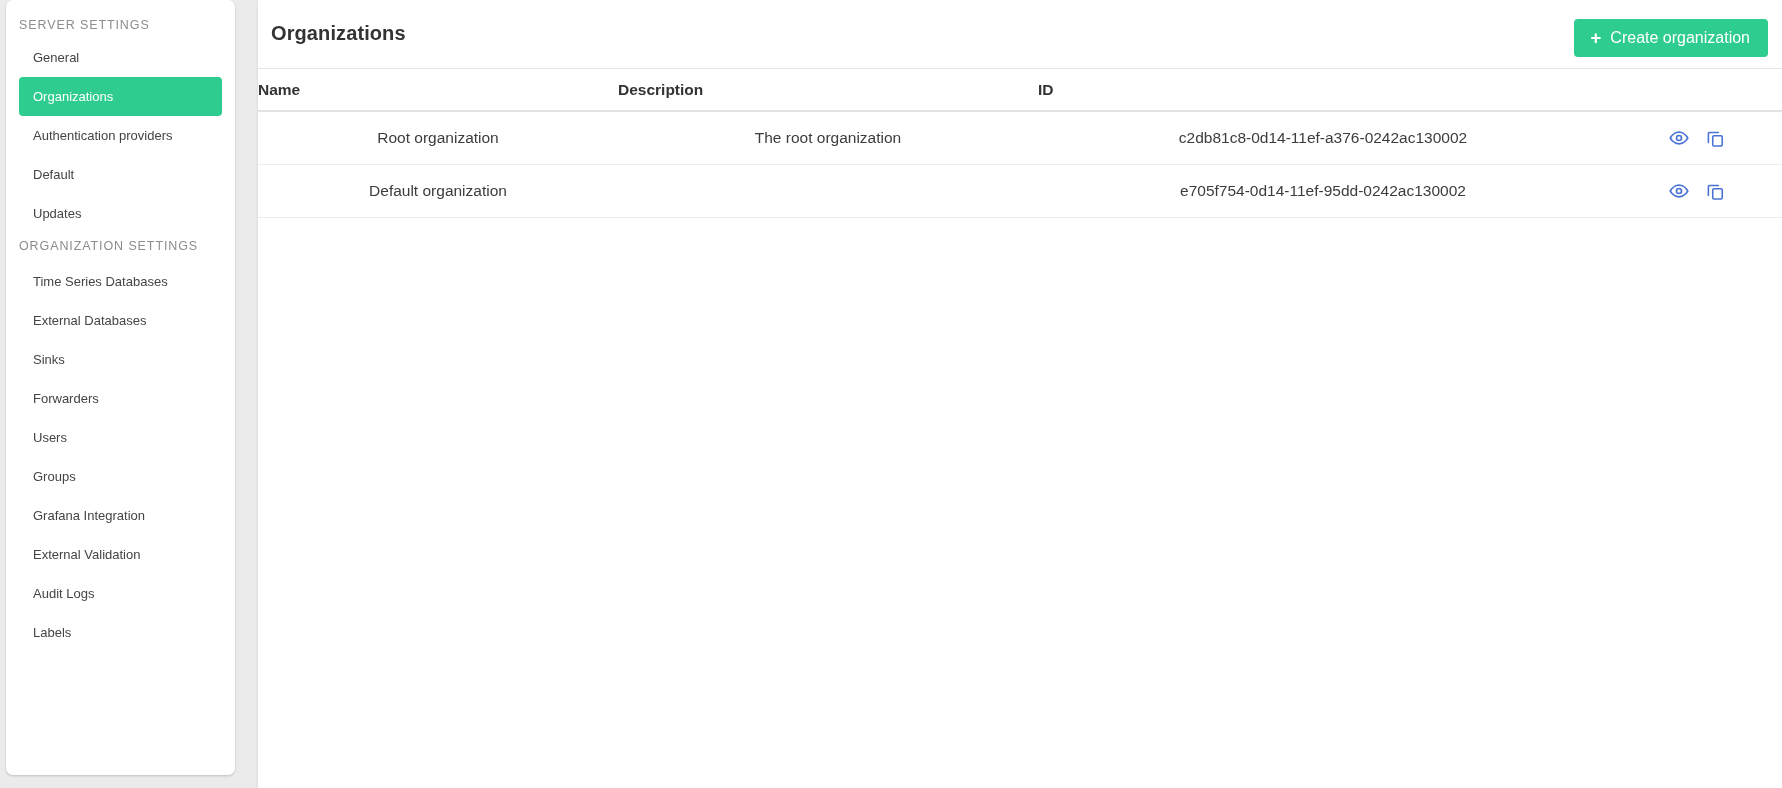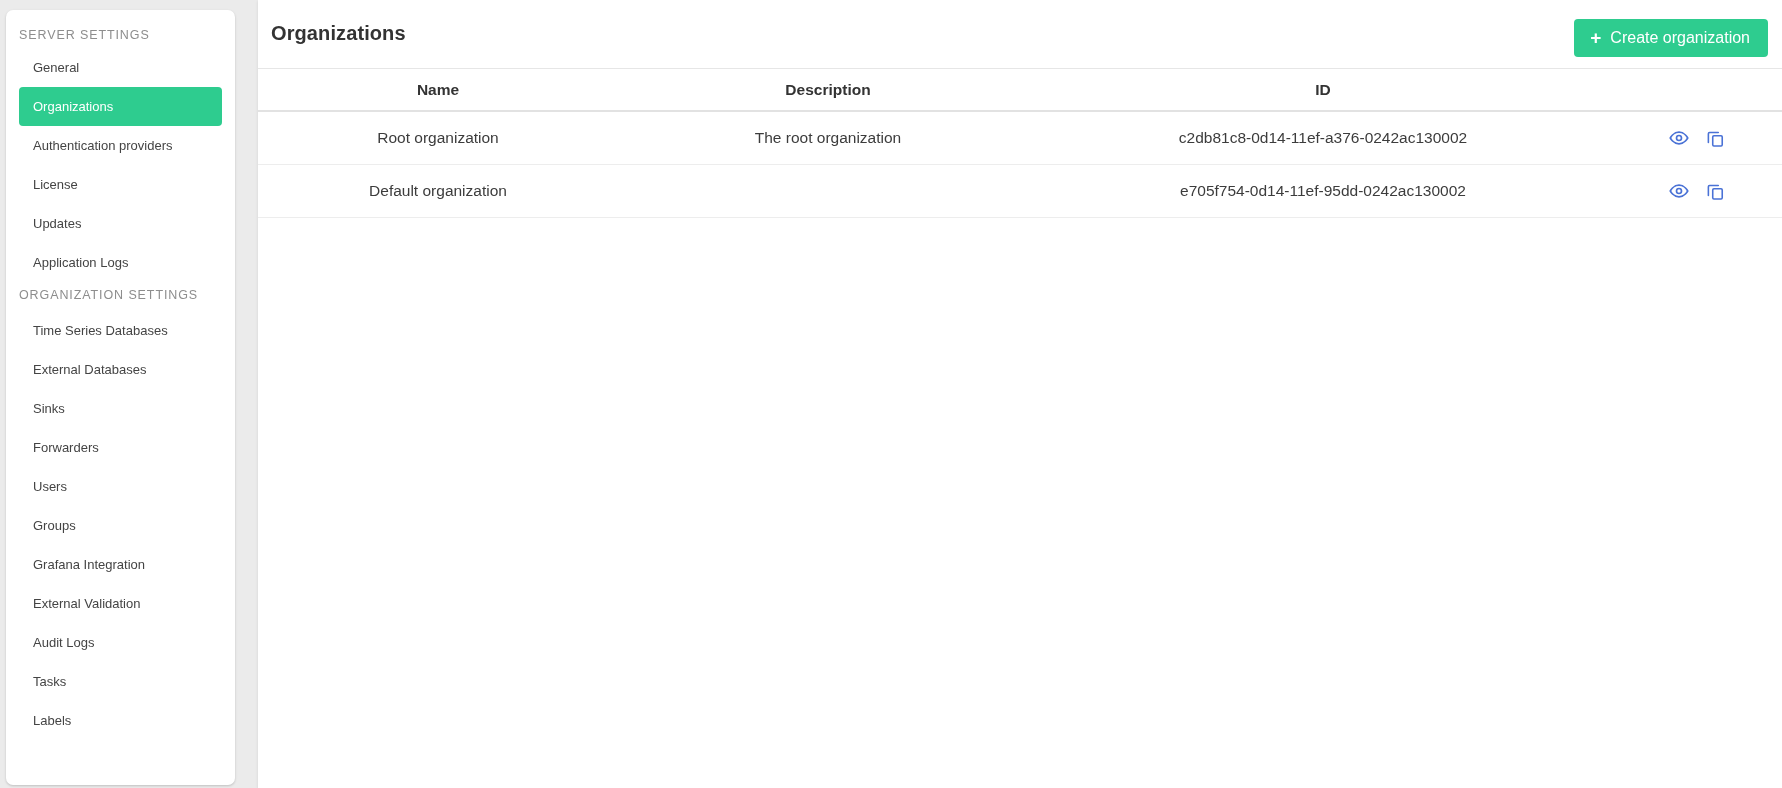--- a/index.html
+++ b/index.html
@@ -17,21 +17,21 @@
     position: relative;
     width: 1782px;
     height: 788px;
     background: #ebebeb;
   }
 
   
   #sidebar {
     position: absolute;
     left: 6px;
-    top: 10px;
+    top: 0;
     width: 229px;
     height: 775px;
     background: #ffffff;
     border-radius: 7px;
     box-shadow: 0 1px 3px rgba(0,0,0,0.12), 0 1px 2px rgba(0,0,0,0.07);
     padding-top: 12px;
     overflow: hidden;
   }
 
   .section-title {
@@ -122,21 +122,21 @@
     width: 100%;
     border-collapse: collapse;
     table-layout: fixed;
   }
 
   table.orgs thead th {
     height: 42px;
     font-size: 15.5px;
     font-weight: bold;
     color: #333333;
-    text-align: center;
+    text-align: left;
     border-bottom: 2px solid #e2e2e2;
     vertical-align: middle;
     padding: 0;
   }
 
   table.orgs tbody td {
     height: 41px;
     font-size: 15.5px;
     color: #3c3c3c;
     text-align: center;
@@ -184,27 +184,24 @@
       <div class="nav-item">
         <span>General</span>
       </div>
       <div class="nav-item active">
         <span>Organizations</span>
       </div>
       <div class="nav-item">
         <span>Authentication providers</span>
       </div>
       <div class="nav-item">
-        <span>License</span>
+        <span>Default</span>
       </div>
       <div class="nav-item">
         <span>Updates</span>
-      </div>
-      <div class="nav-item">
-        <span>Application Logs</span>
       </div>
     </div>
 
     <div>
       <div class="section-title">ORGANIZATION SETTINGS</div>
 
       <div class="nav-item nav-gap-top">
         <span>Time Series Databases</span>
       </div>
       <div class="nav-item">
@@ -223,23 +220,20 @@
         <span>Groups</span>
       </div>
       <div class="nav-item">
         <span>Grafana Integration</span>
       </div>
       <div class="nav-item">
         <span>External Validation</span>
       </div>
       <div class="nav-item">
         <span>Audit Logs</span>
-      </div>
-      <div class="nav-item">
-        <span>Tasks</span>
       </div>
       <div class="nav-item">
         <span>Labels</span>
       </div>
     </div>
   </nav>
 
   <main id="main">
 
     <div id="main-header">

